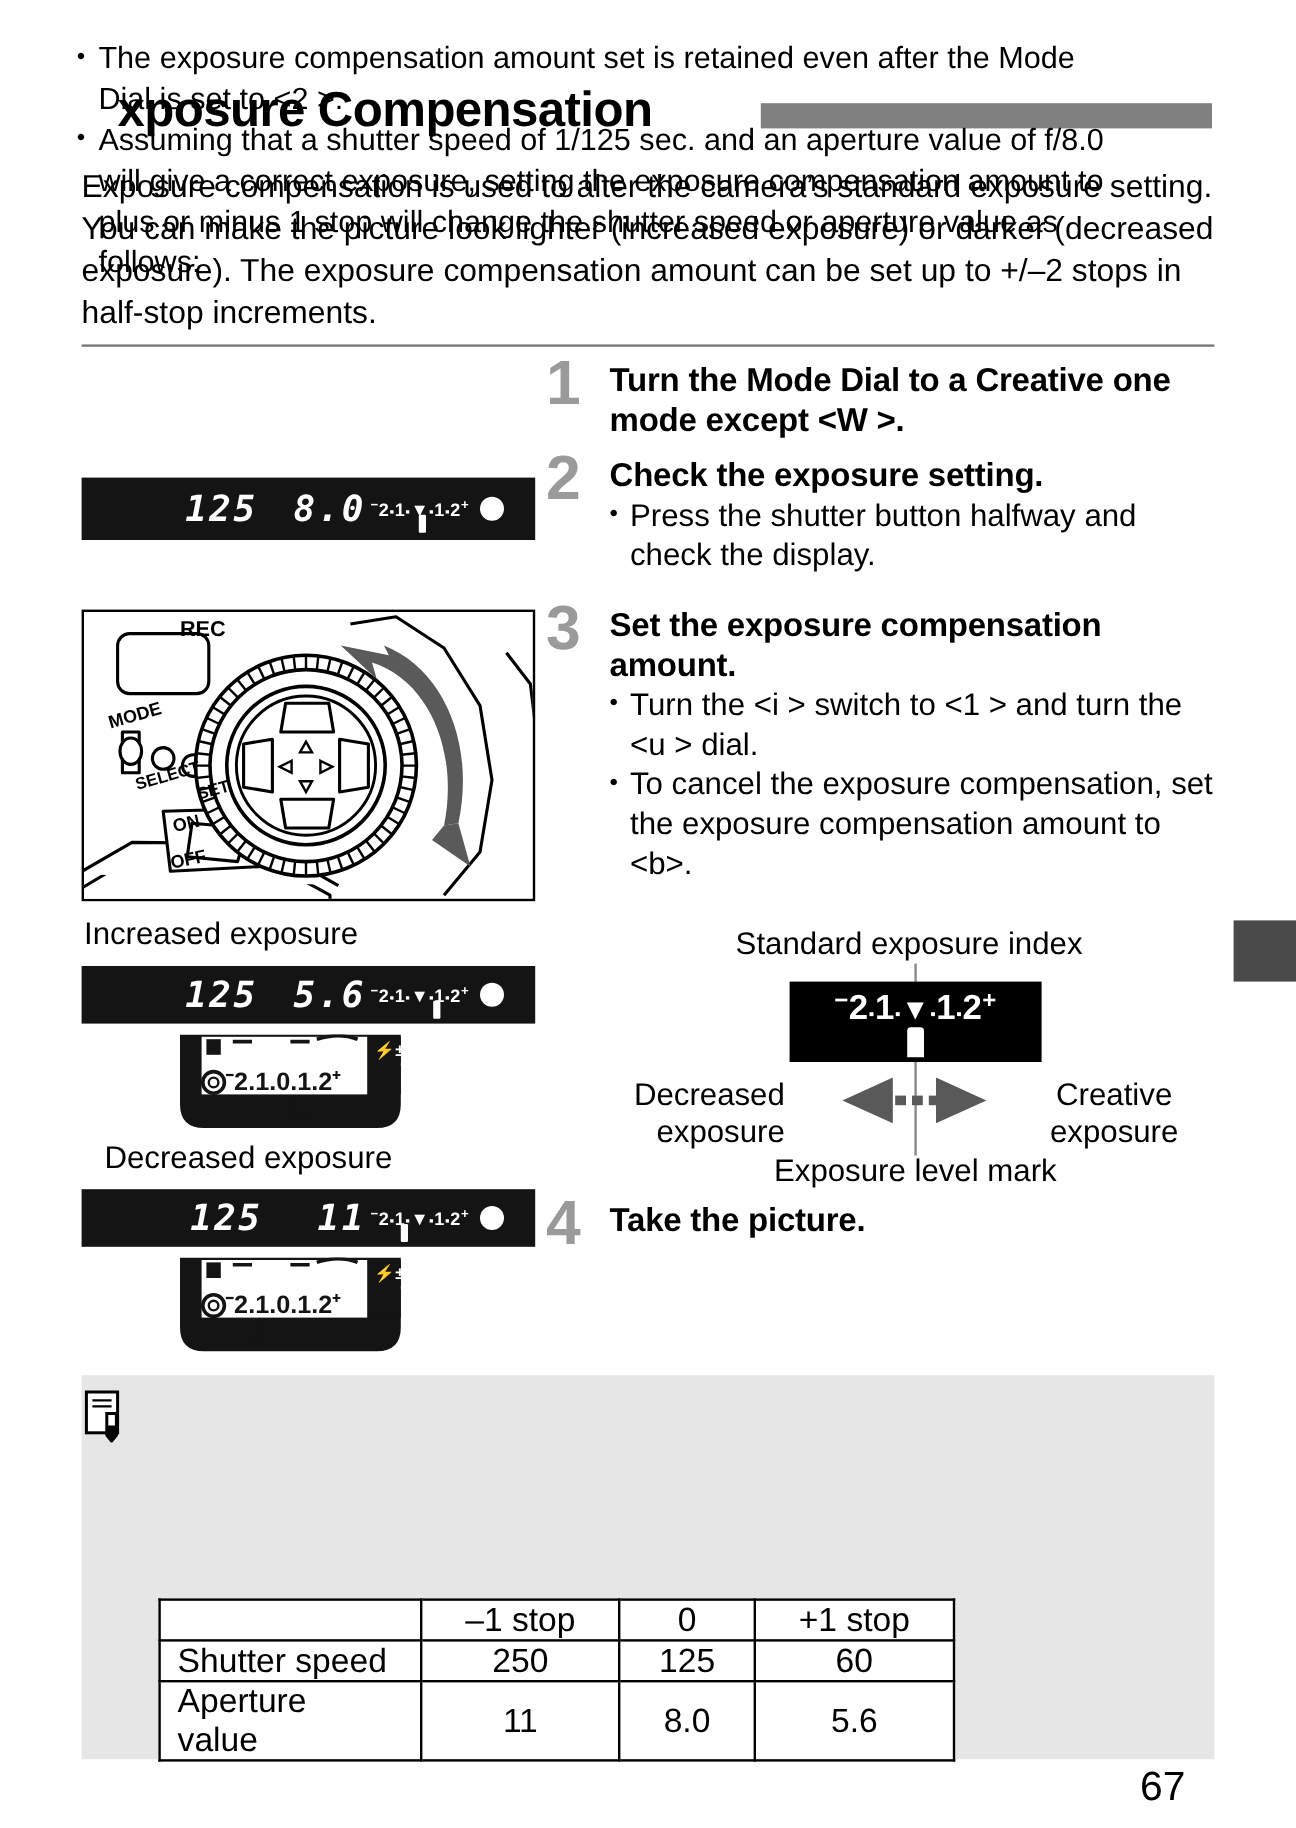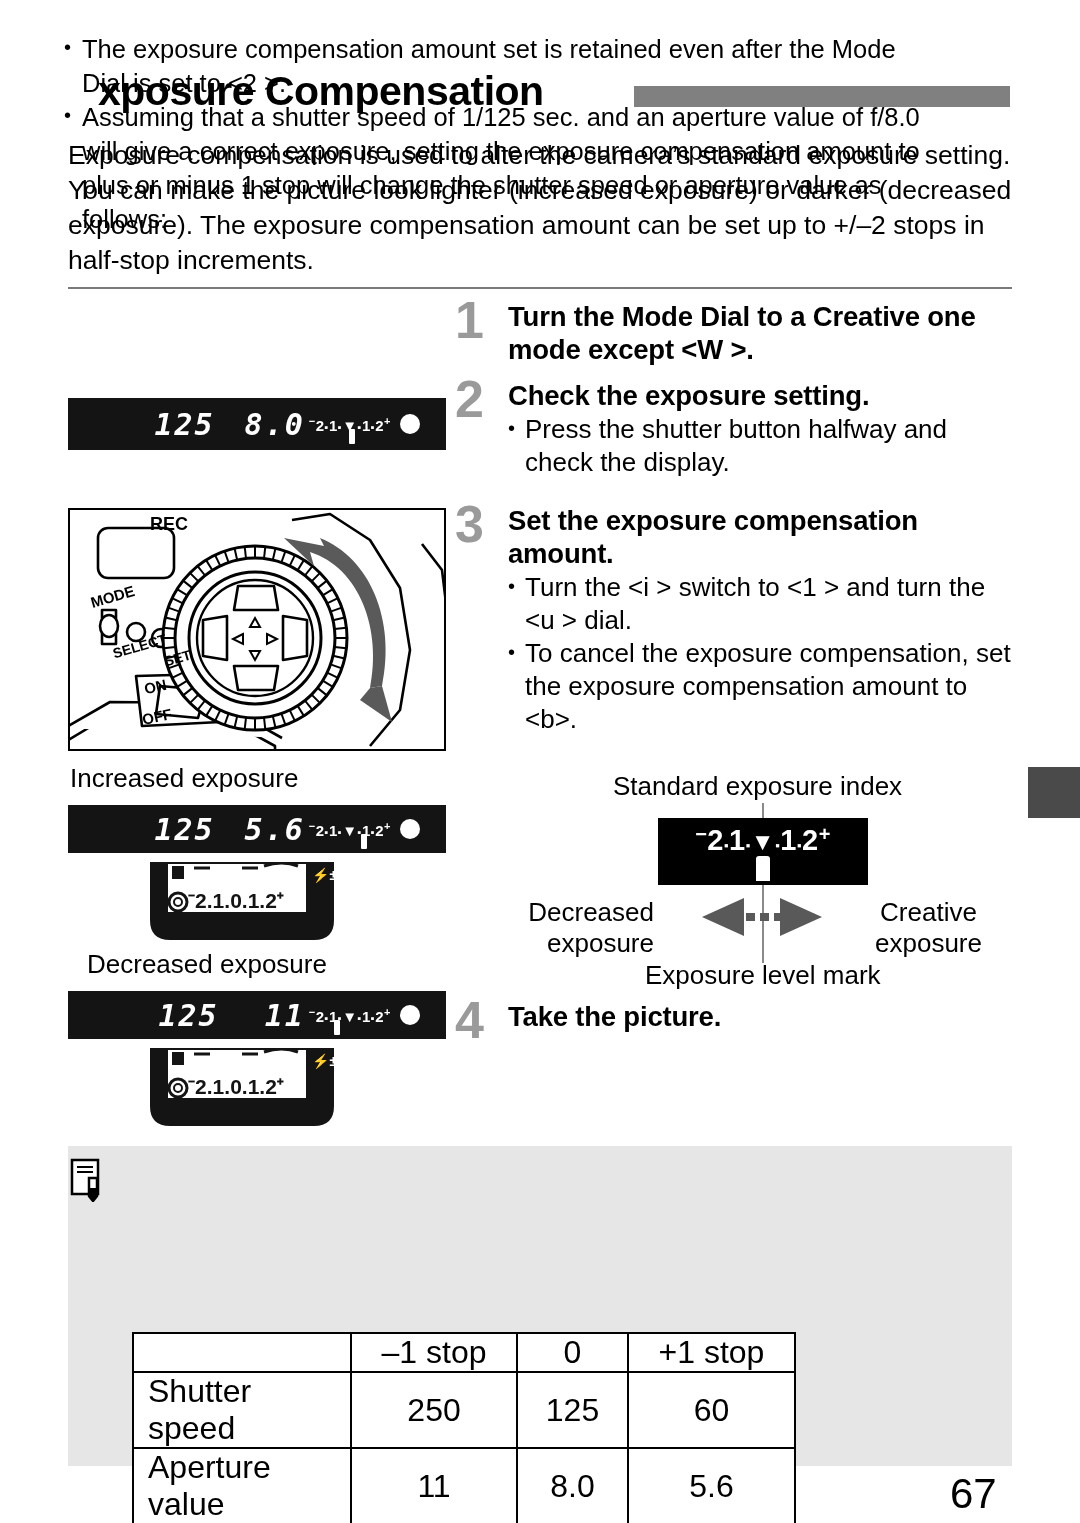--- a/index.html
+++ b/index.html
@@ -133,33 +133,33 @@
   }
 
   
   .tbl {
     position: absolute; left: 132px; top: 1332px;
     border-collapse: collapse; width: 664px;
     background: #fff;
   }
   .tbl td {
     border: 2px solid #000;
-    font-size: 32px; height: 30px; text-align: center;
+    font-size: 28px; height: 30px; text-align: center;
     padding: 0 24px;
   }
   .tbl td.rowhead { text-align: left; padding-left: 14px; width: 218px; }
 
   
   .side-tab {
     position: absolute; left: 1028px; top: 767px;
     width: 52px; height: 51px; background: #4a4a4a;
   }
   .pageno {
     position: absolute; left: 950px; top: 1470px;
-    font-size: 42px;
+    font-size: 34px;
   }
   .note-icon { position: absolute; left: 70px; top: 1158px; width: 34px; height: 44px; }
 </style>
 </head>
 <body>
 
 <div class="page">
 
   <h1 class="page-title">xposure Compensation</h1>
   <div class="title-bar"></div>

